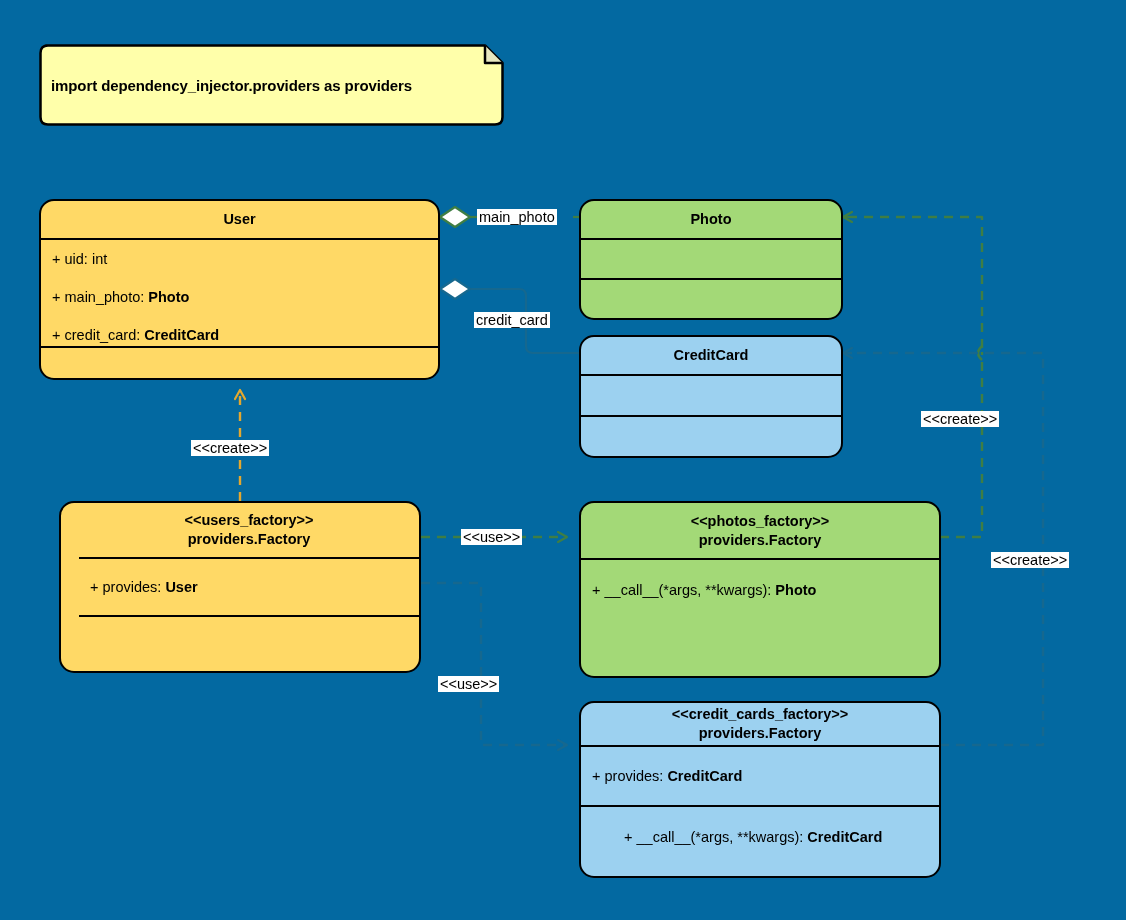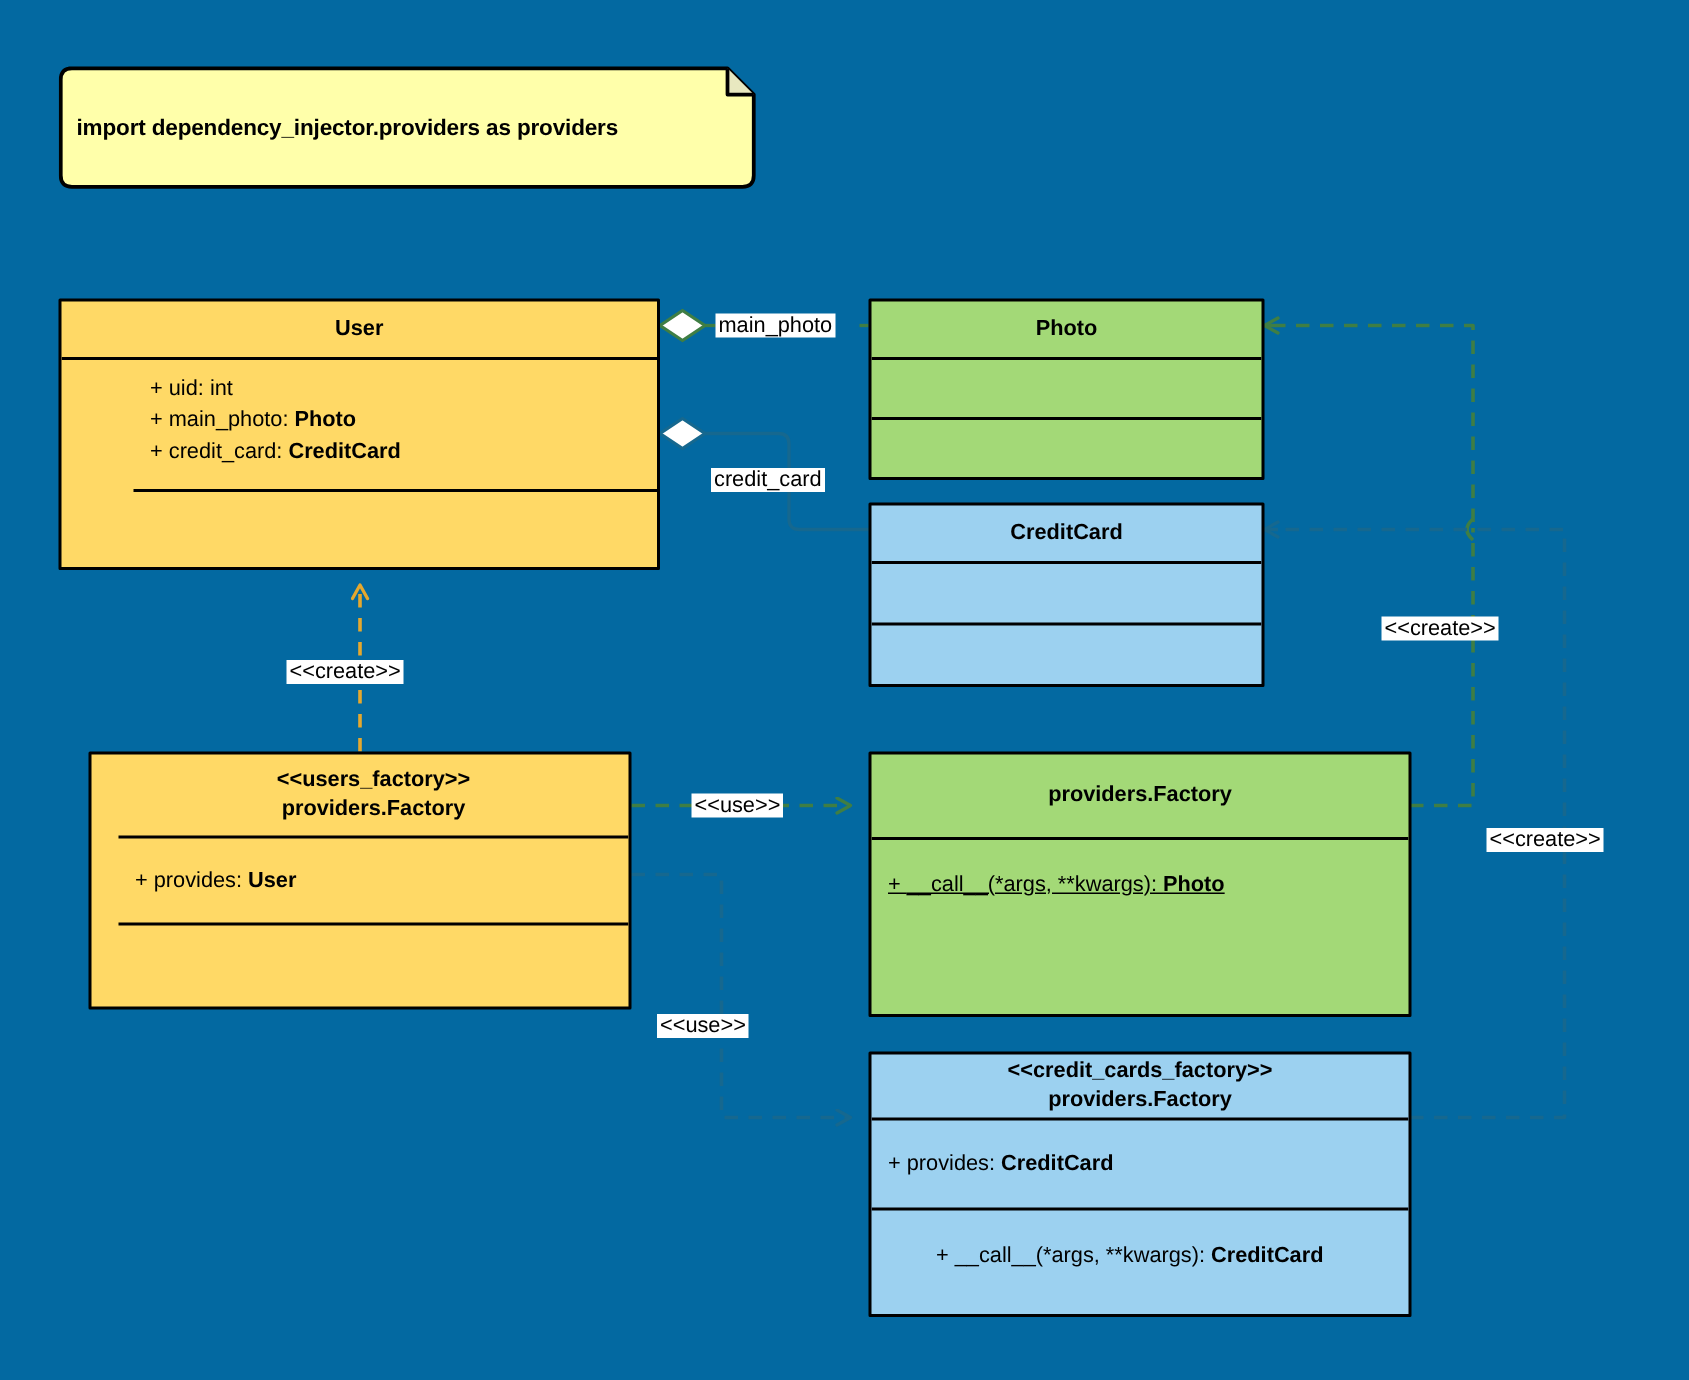--- a/index.html
+++ b/index.html
@@ -44,21 +44,21 @@
     font-weight: bold;
     color: #000;
     letter-spacing: -0.1px;
   }
 
   
   .cls {
     position: absolute;
     box-sizing: border-box;
     border: 2.5px solid #000000;
-    border-radius: 1px;
+    border-radius: 15px;
     overflow: hidden;
     background: #fff;
   }
   .cls .compartment {
     box-sizing: border-box;
     border-bottom: 2.5px solid #000000;
     display: flex;
     flex-direction: column;
     justify-content: center;
   }
@@ -153,21 +153,21 @@
       <path d="M7,1.5 L446,1.5 L463.5,19 L463.5,73 Q463.5,80.5 456,80.5 L9,80.5 Q1.5,80.5 1.5,73 L1.5,9 Q1.5,1.5 9,1.5 Z" fill="#FFFFAA" stroke="#000000" stroke-width="2.5" stroke-linejoin="round"></path>
       <path d="M446,1.5 L446,19 L463.5,19" fill="#E8E8C0" stroke="#000000" stroke-width="2.5" stroke-linejoin="round"></path>
     </svg>
     <div class="note-text">import dependency_injector.providers as providers</div>
   </div>
 
   <div class="cls fill-yellow" style="left:39px; top:199px; width:401px; height:181px;">
     <div class="compartment" style="height:39px;">
       <div class="title">User</div>
     </div>
-    <div class="compartment" style="height:88px; justify-content:flex-start; padding-top:9px;margin-left:48px;">
+    <div class="compartment" style="height:108px; justify-content:space-between; padding-top:9px;">
       <div class="row">
         <span>+ </span><span>uid: </span><span>int</span>
       </div>
       <div class="row">
         <span>+ </span><span>main_photo: </span><b>Photo</b>
       </div>
       <div class="row">
         <span>+ </span><span>credit_card: </span><b>CreditCard</b>
       </div>
     </div>
@@ -196,23 +196,24 @@
     </div>
     <div class="compartment" style="height:58px;">
       <div class="row">
         <span>+ </span><span>provides: </span><b>User</b>
       </div>
     </div>
   </div>
 
   <div class="cls fill-green" style="left:579px; top:501px; width:362px; height:177px;">
     <div class="compartment" style="height:57px;">
+      <div class="title">&lt;&lt;photos_factory&gt;&gt;</div>
       <div class="title">providers.Factory</div>
     </div>
-    <div class="compartment last" style="height:60px;text-decoration:underline;">
+    <div class="compartment last" style="height:60px;">
       <div class="row">
         <span>+ </span><span>__call__(*args, **kwargs): </span><b>Photo</b>
       </div>
     </div>
   </div>
 
   <div class="cls fill-blue" style="left:579px; top:701px; width:362px; height:177px;">
     <div class="compartment" style="height:44px;">
       <div class="title">&lt;&lt;credit_cards_factory&gt;&gt;</div>
       <div class="title">providers.Factory</div>

